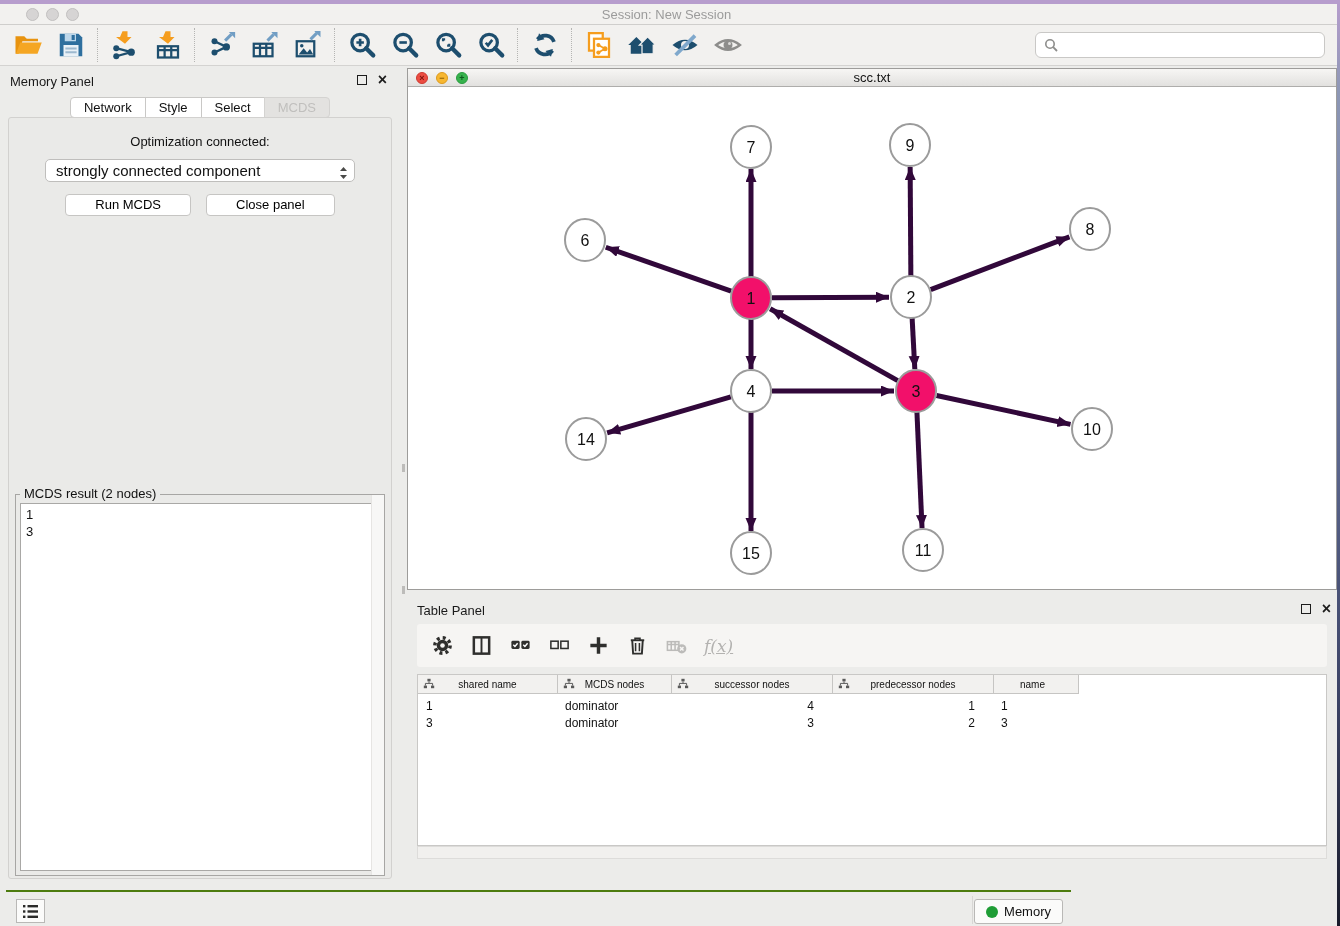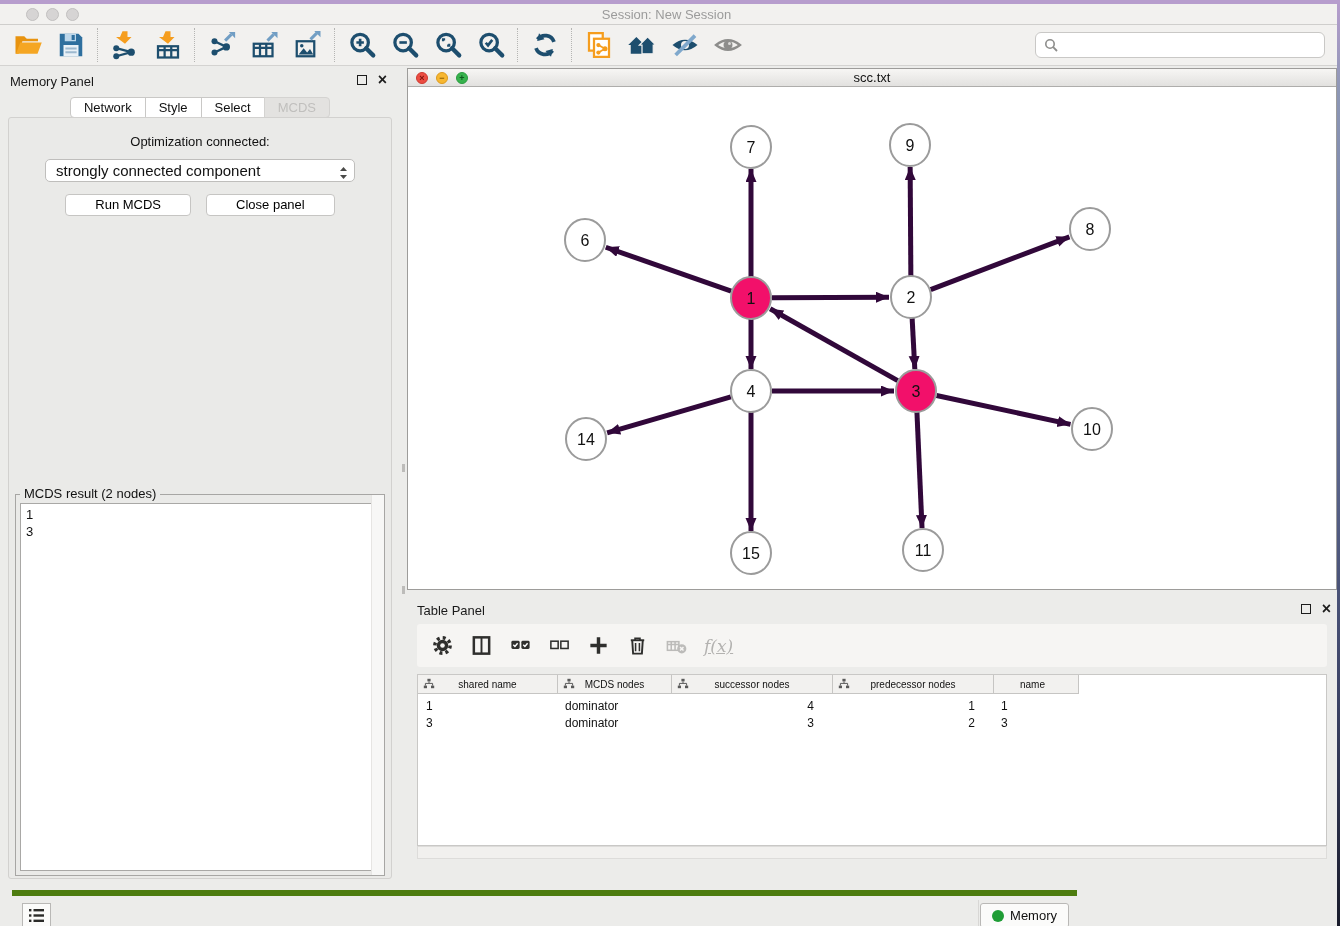--- a/index.html
+++ b/index.html
@@ -75,21 +75,21 @@
   .th { position:relative; border-left:1px solid #c6c5c3; font-size:10px; display:flex; align-items:center; justify-content:center; }
   .th:first-child { border-left:none; }
   .tree-icon { position:absolute; left:5px; top:3px; }
   .tbl-row { display:flex; height:17px; font-size:12px; align-items:center; }
   .tbl-body { padding-top:3px; }
   .td { padding:0 8px; }
   .tp-scroll { position:absolute; top:251px; left:10px; right:10px; height:13px; background:#f1f0ee; border:1px solid #dddcda; }
   .tp-tabs { position:absolute; bottom:4px; left:0; width:100%; }
 
   
-  .status-bar { position:absolute; left:12px; bottom:0; width:1065px; height:36px; background:#ececea; border-top:6px solid #4d7c0f; }
+  .status-bar { position:absolute; left:6px; bottom:0; width:1065px; height:36px; background:#ececea; border-top:2px solid #4d7c0f; }
   .list-btn { position:absolute; left:10px; top:7px; width:29px; height:24px; background:#fbfbfa; border:1px solid #b9b8b6; display:flex; align-items:center; justify-content:center; }
   .memory-btn { position:absolute; right:8px; top:7px; height:25px; padding:0 11px; background:#fbfbfa; border:1px solid #b9b8b6; border-radius:3px; display:flex; align-items:center; gap:6px; font-size:13px; }
   .memory-dot { width:12px; height:12px; border-radius:50%; }
   .status-sep { position:absolute; right:98px; top:4px; width:1px; height:28px; background:#d8d7d5; }
 </style>
 </head>
 <body>
 
 <div class="screen">
   <div class="desktop-top"></div>

